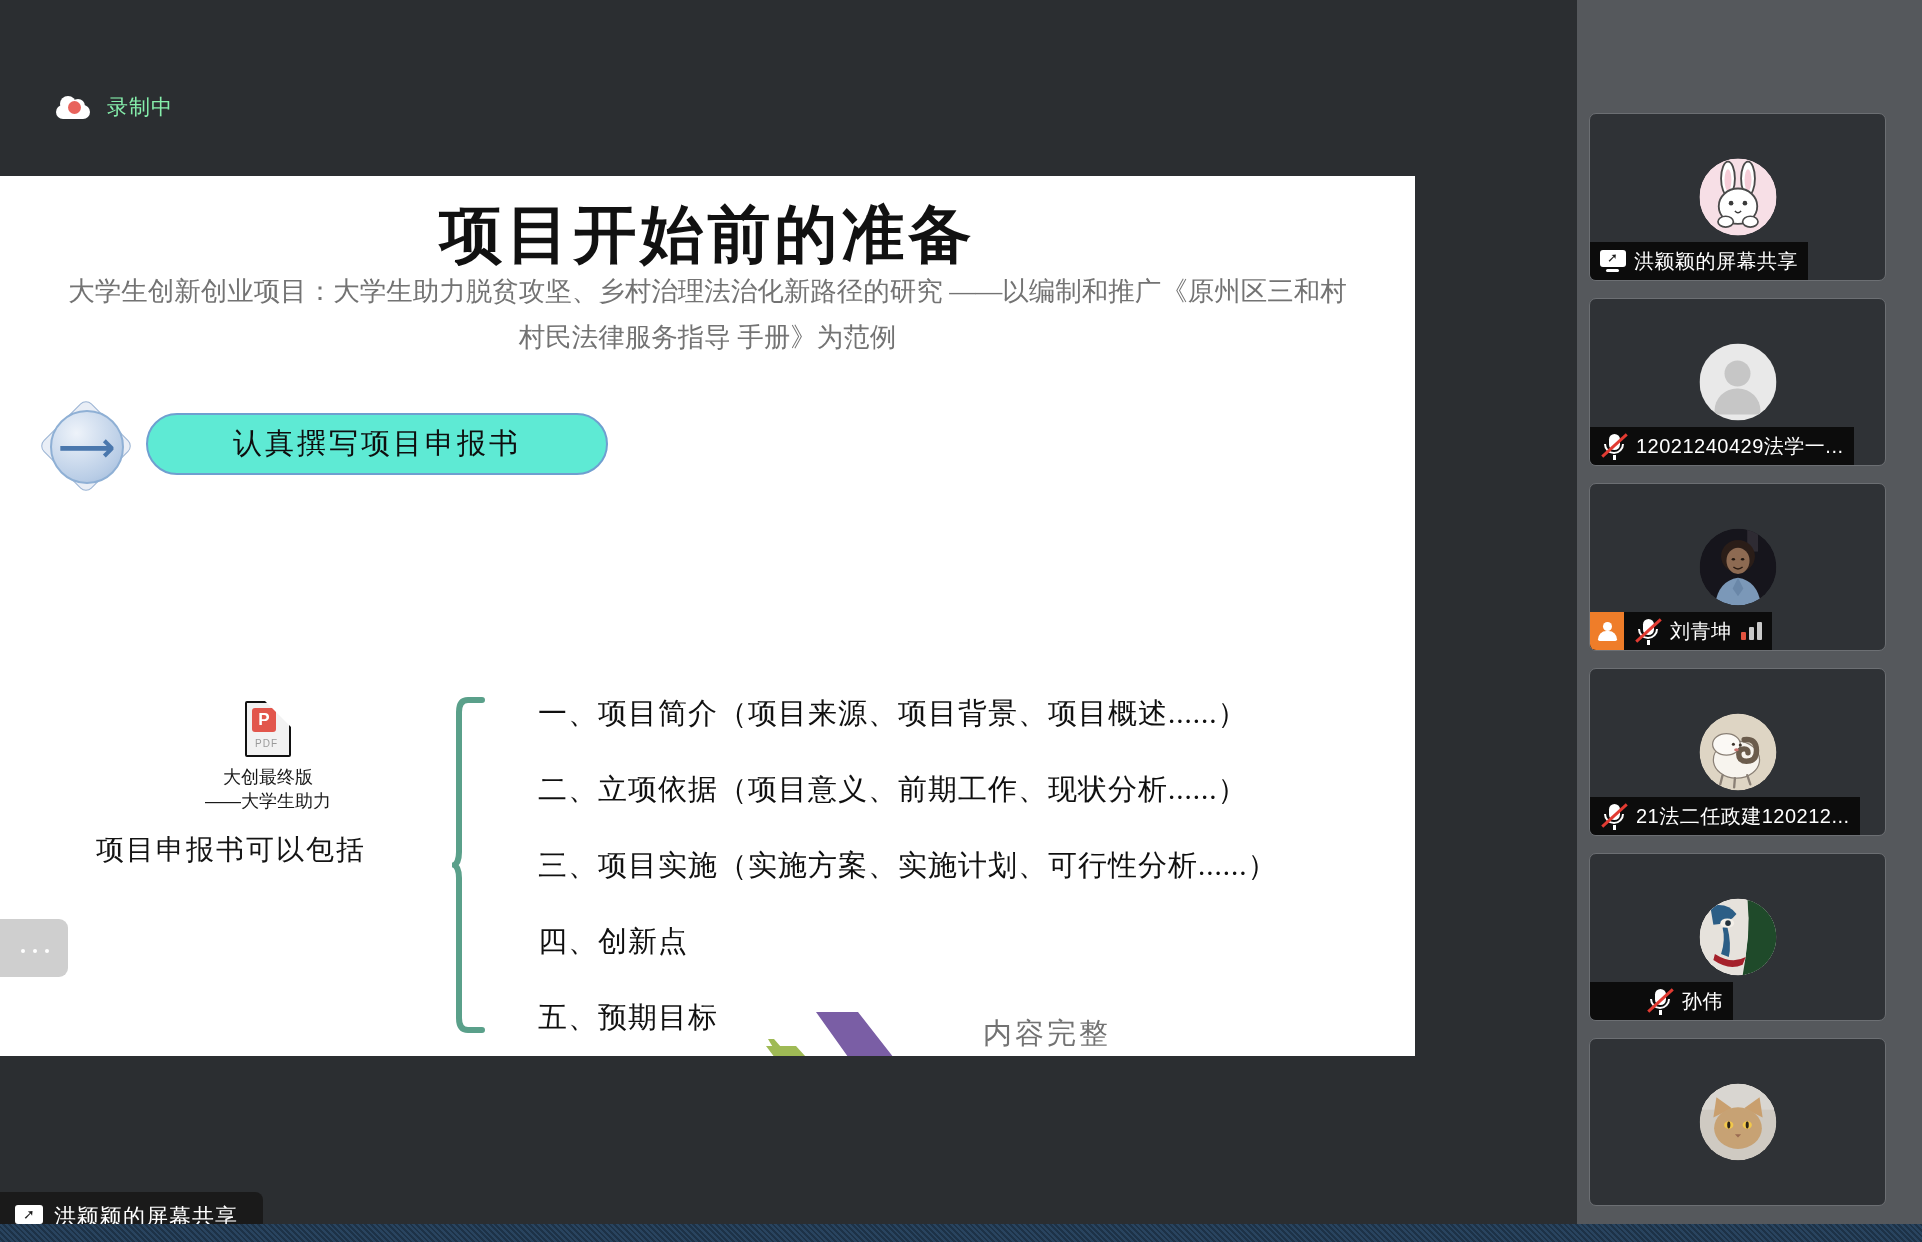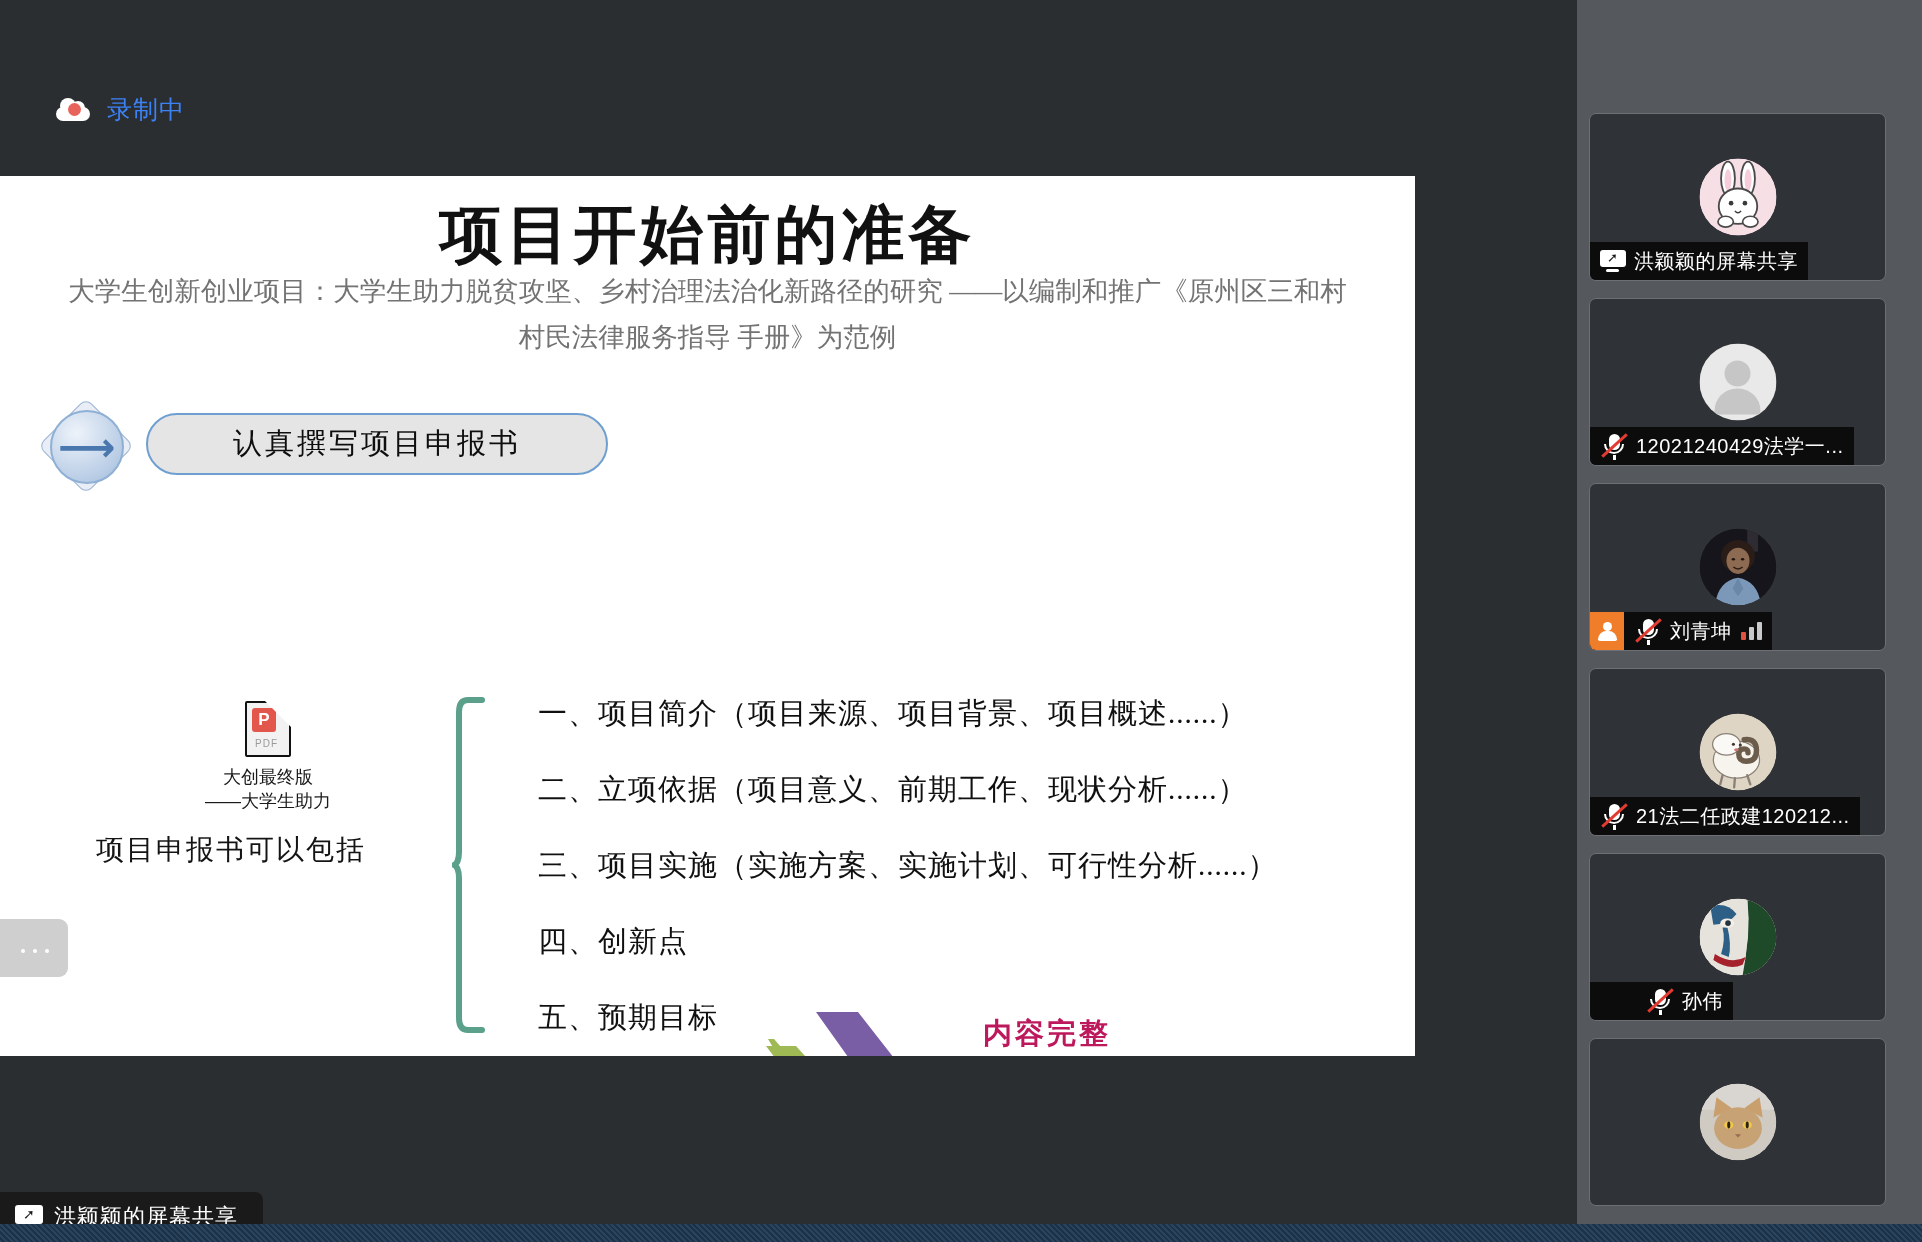--- a/index.html
+++ b/index.html
@@ -33,21 +33,21 @@
     background: #fff; border-radius: 50%;
   }
   .cloud-icon .c3 {
     position: absolute; left: 15px; top: 3px; width: 14px; height: 14px;
     background: #fff; border-radius: 50%;
   }
   .cloud-icon .dot {
     position: absolute; left: 12px; top: 5px; width: 13px; height: 13px;
     background: #e8635c; border-radius: 50%; z-index: 2;
   }
-  .rec-text { color: #3b82f6; font-size: 25px; letter-spacing: 1px; }
+  .rec-text { color: #86efac; font-size: 21px; letter-spacing: 1px; }
 
   
   .slide {
     position: absolute; left: 0; top: 176px; width: 1415px; height: 880px;
     background: #ffffff; overflow: hidden;
   }
   .slide-title {
     position: absolute; left: 0; right: 0; top: 16px;
     text-align: center;
     font-family: "Liberation Sans", "DejaVu Sans", sans-serif;
@@ -58,21 +58,21 @@
     position: absolute; left: 58px; right: 58px; top: 92px;
     text-align: center;
     font-family: "Liberation Serif", "DejaVu Serif", serif;
     font-size: 26.5px; color: #737373; line-height: 1.75;
   }
 
   
   .badge-row { position: absolute; left: 40px; top: 228px; width: 540px; height: 86px; }
   .pill {
     position: absolute; left: 106px; top: 9px; width: 462px; height: 62px;
-    border: 2.5px solid #6f9fd0; border-radius: 34px; background: #e5e5e5;
+    border: 2.5px solid #6f9fd0; border-radius: 34px; background: #5eead4;
     display: flex; align-items: center; justify-content: center;
   }
   .pill-label {
     font-family: "Liberation Serif", "DejaVu Serif", serif;
     font-size: 29px; color: #0e0e0e; letter-spacing: 3px;
   }
   .arrow-badge { position: absolute; left: 0; top: 0; width: 96px; height: 86px; }
   .arrow-badge .diamond {
     position: absolute; left: 12px; top: 8px; width: 68px; height: 68px;
     background: #e9eef6; border: 1.5px solid #9bb4d4;
@@ -144,21 +144,21 @@
   }
 
   
   .chevrons { position: absolute; left: 766px; top: 828px; width: 160px; height: 190px; }
   .chevrons svg { display: block; width: 100%; height: 100%; }
 
   
   .quality { position: absolute; left: 983px; top: 838px; }
   .quality div {
     font-family: "Liberation Serif", "DejaVu Serif", serif;
-    font-size: 29px; font-weight: 700; color: #be185d;
+    font-size: 29px; font-weight: 400; color: #737373;
     letter-spacing: 3px; margin-bottom: 21px;
   }
 
   
   .float-btn {
     position: absolute; left: 0px; top: 919px; width: 68px; height: 58px;
     background: #cfcfcf; border-radius: 0 9px 9px 0;
     display: flex; align-items: center; justify-content: center;
   }
   .float-btn .bars { width: 36px; }

